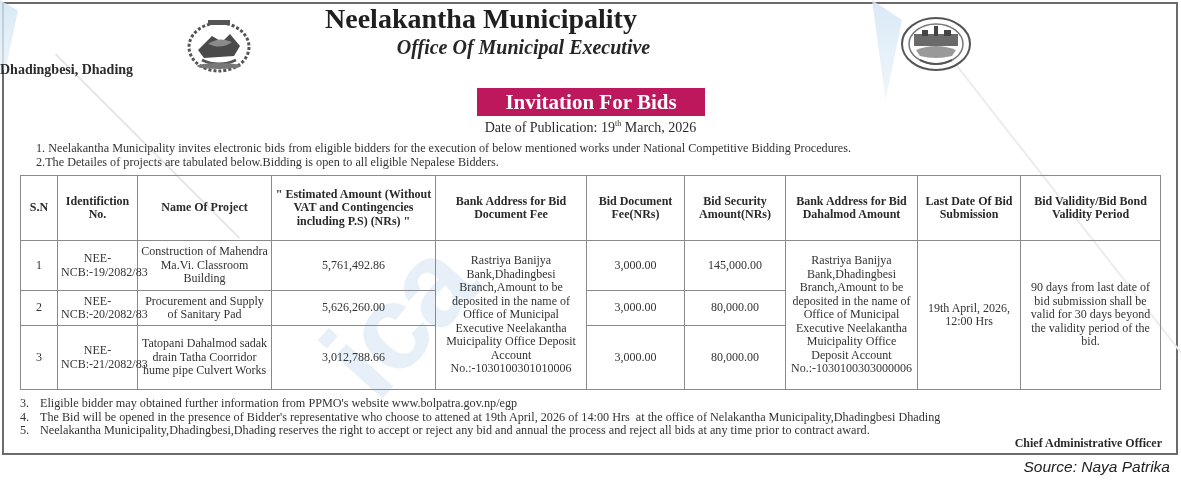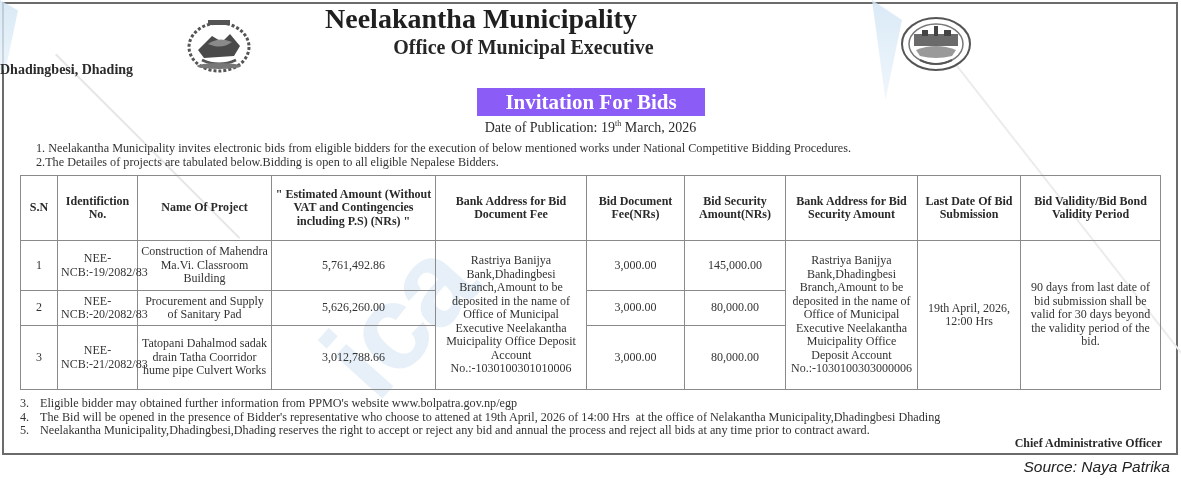--- a/index.html
+++ b/index.html
@@ -14,23 +14,23 @@
     
     .wm { position: absolute; pointer-events: none; }
     .wm-wedge-left { left: 0; top: 0; width: 18px; height: 70px; background: linear-gradient(180deg,#cfe4f3,#e8f2fa); clip-path: polygon(0 0,100% 15%,30% 100%,0 100%); opacity: .8; }
     .wm-wedge-right { left: 872px; top: 0; width: 30px; height: 100px; background: linear-gradient(180deg,#d3e6f5,#eef5fb); clip-path: polygon(0 0,100% 20%,45% 100%); opacity: .85; }
     .wm-line1 { left: 55px; top: 55px; width: 2px; height: 260px; background: #e6e6e6; transform: rotate(-45deg); transform-origin: top left; }
     .wm-line2 { left: 955px; top: 65px; width: 2px; height: 420px; background: #ececec; transform: rotate(-38deg); transform-origin: top left; }
     .wm-text { left: 320px; top: 250px; font-family: "Liberation Sans", sans-serif; font-weight: bold; font-size: 120px; color: rgba(120,170,215,0.18); transform: rotate(-48deg); letter-spacing: -4px; }
 
     
     .title { position: absolute; left: 0; width: 962px; top: 3px; text-align: center; font-size: 28px; font-weight: bold; color: #1f1f1f; }
-    .subtitle { position: absolute; left: 0; width: 1047px; top: 36px; text-align: center; font-size: 20px; font-weight: bold; color: #262626; }
+    .subtitle { position: absolute; left: 0; width: 1047px; top: 36px; text-align: center; font-size: 20px; font-weight: bold; color: #262626; font-style: italic; }
     .location { position: absolute; left: 0; width: 1181px; top: 62px; text-align: left; font-size: 14px; font-weight: bold; color: #2b2b2b; }
-    .ifb-box { position: absolute; left: 477px; top: 88px; width: 228px; height: 28px; background: #8b5cf6; color: #fff; font-size: 21px; font-weight: bold; text-align: center; line-height: 28px; }
+    .ifb-box { position: absolute; left: 477px; top: 88px; width: 228px; height: 28px; background: #be185d; color: #fff; font-size: 21px; font-weight: bold; text-align: center; line-height: 28px; }
     .pubdate { position: absolute; left: 0; width: 1181px; top: 120px; text-align: center; font-size: 14px; font-weight: normal; color: #2b2b2b; }
     .pubdate sup { font-size: 8px; vertical-align: super; line-height: 0; }
 
     .logo { position: absolute; }
     .logo-left { left: 184px; top: 16px; width: 70px; height: 58px; }
     .logo-right { left: 900px; top: 16px; width: 72px; height: 56px; }
 
     .intro { position: absolute; left: 36px; top: 141px; font-size: 12.2px; line-height: 14px; color: #333; }
 
     
@@ -117,21 +117,21 @@
   </colgroup>
   <thead>
     <tr>
       <th>S.N</th>
       <th>Identifiction No.</th>
       <th>Name Of Project</th>
       <th>" Estimated Amount (Without VAT and Contingencies including P.S) (NRs) "</th>
       <th>Bank Address for Bid Document Fee</th>
       <th>Bid Document Fee(NRs)</th>
       <th>Bid Security Amount(NRs)</th>
-      <th>Bank Address for Bid Security Amount</th>
+      <th>Bank Address for Bid Dahalmod Amount</th>
       <th>Last Date Of Bid Submission</th>
       <th>Bid Validity/Bid Bond Validity Period</th>
     </tr>
   </thead>
   <tbody>
     <tr class="r1">
       <td>1</td>
       <td>NEE-NCB:-19/2082/83</td>
       <td>Construction of Mahendra Ma.Vi. Classroom Building</td>
       <td>5,761,492.86</td>

